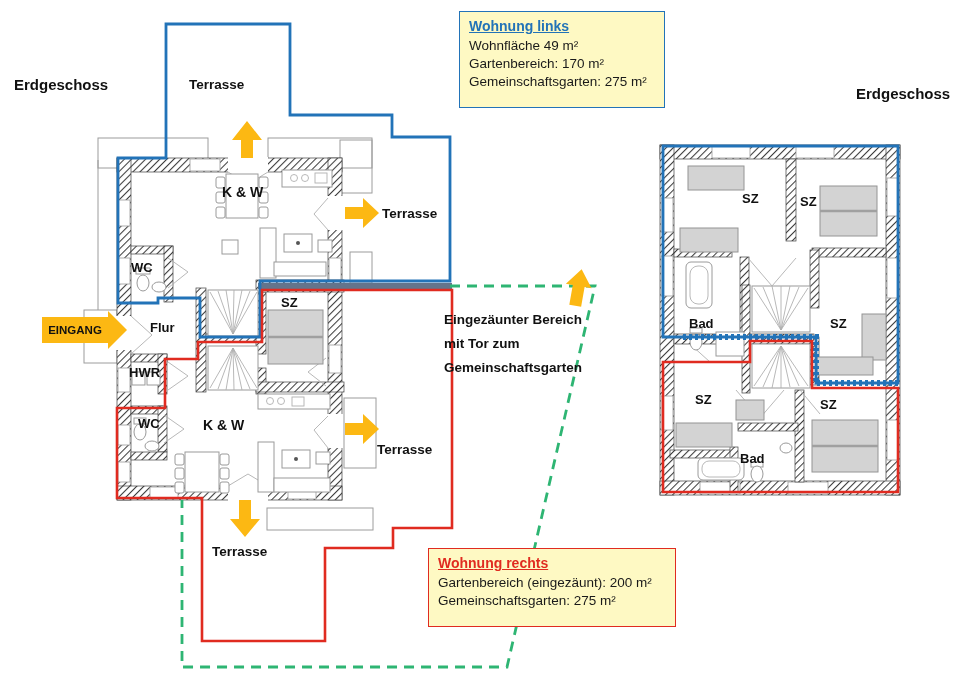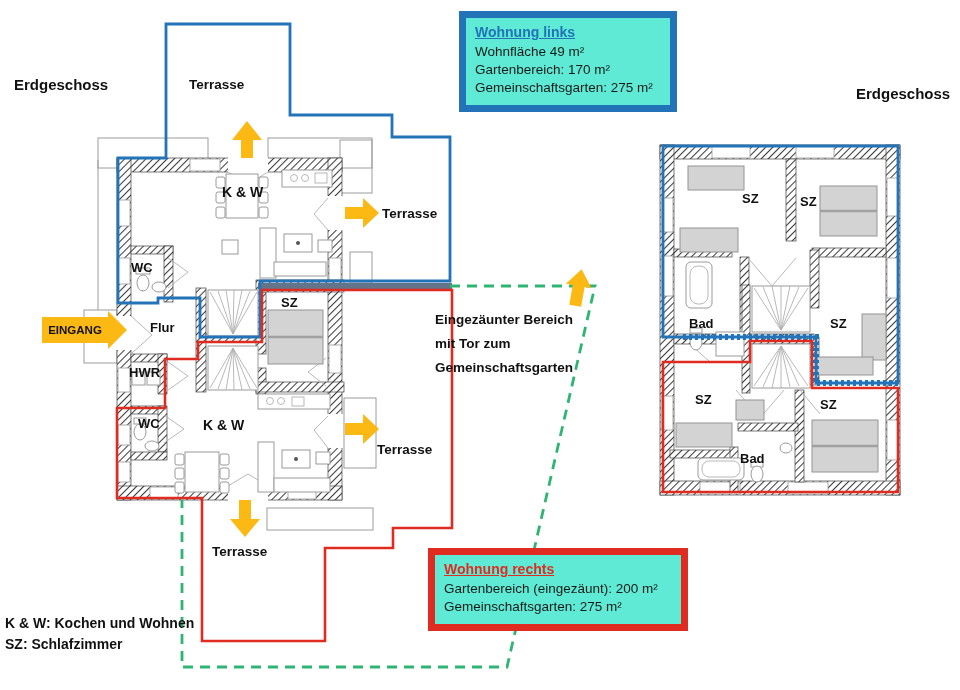--- a/index.html
+++ b/index.html
@@ -1,21 +1,21 @@
 <!DOCTYPE html>
 <html style="--blue: #2273b8; --red: #e02b20; --green: #2eb573; --yellow: #fcb813;"><head>
 <meta charset="utf-8">
 <style>
   html,body{margin:0;padding:0;background:#fff;}
   body{width:960px;height:690px;font-family:"Liberation Sans",sans-serif;}
   .canvas{position:relative;width:960px;height:690px;overflow:hidden;background:#fff;}
   .canvas > svg{position:absolute;left:0;top:0;}
   .overlay{position:absolute;color:#111;}
   .floor-title{font-size:15px;font-weight:bold;}
-  .infobox{background:#5eead4;border:7px solid #22c55e;padding:5px 9px 8px 9px;font-size:13.5px;line-height:18px;color:#1a1a1a;}
+  .infobox{background:#fef9c3;border:1px solid #22c55e;padding:5px 9px 16px 9px;font-size:13.5px;line-height:18px;color:#1a1a1a;}
   .infobox .t{font-weight:bold;text-decoration:underline;font-size:14px;margin-bottom:2px;}
   .blue-box{border-color:var(--blue);}
   .blue-box .t{color:var(--blue);}
   .red-box{border-color:var(--red);}
   .red-box .t{color:var(--red);}
   .fence-note div{font-size:13.5px;font-weight:bold;margin-bottom:9px;white-space:nowrap;}
   .legend div{font-size:14px;font-weight:bold;margin-bottom:5px;white-space:nowrap;}
   
   .wall{fill:url(#hatch);stroke:#3f3f3f;stroke-width:.7;}
   .win{fill:#fff;stroke:#9a9a9a;stroke-width:.8;}
@@ -333,24 +333,20 @@
   <div>Gartenbereich: 170 m²</div>
   <div>Gemeinschaftsgarten: 275 m²</div>
 </div>
 
 <div class="overlay infobox red-box" style="left:428px;top:548px;width:228px;">
   <div class="t">Wohnung rechts</div>
   <div>Gartenbereich (eingezäunt): 200 m²</div>
   <div>Gemeinschaftsgarten: 275 m²</div>
 </div>
 
-<div class="overlay fence-note" style="left:435px;top:312px;">
+<div class="overlay fence-note" style="left:444px;top:312px;">
   <div>Eingezäunter Bereich</div>
   <div>mit Tor zum</div>
   <div>Gemeinschaftsgarten</div>
 </div>
 
-<div class="overlay legend" style="left:5px;top:615px;">
-  <div>K &amp; W: Kochen und Wohnen</div>
-  <div>SZ: Schlafzimmer</div>
+
 </div>
 
-</div>
-
 </body></html>

